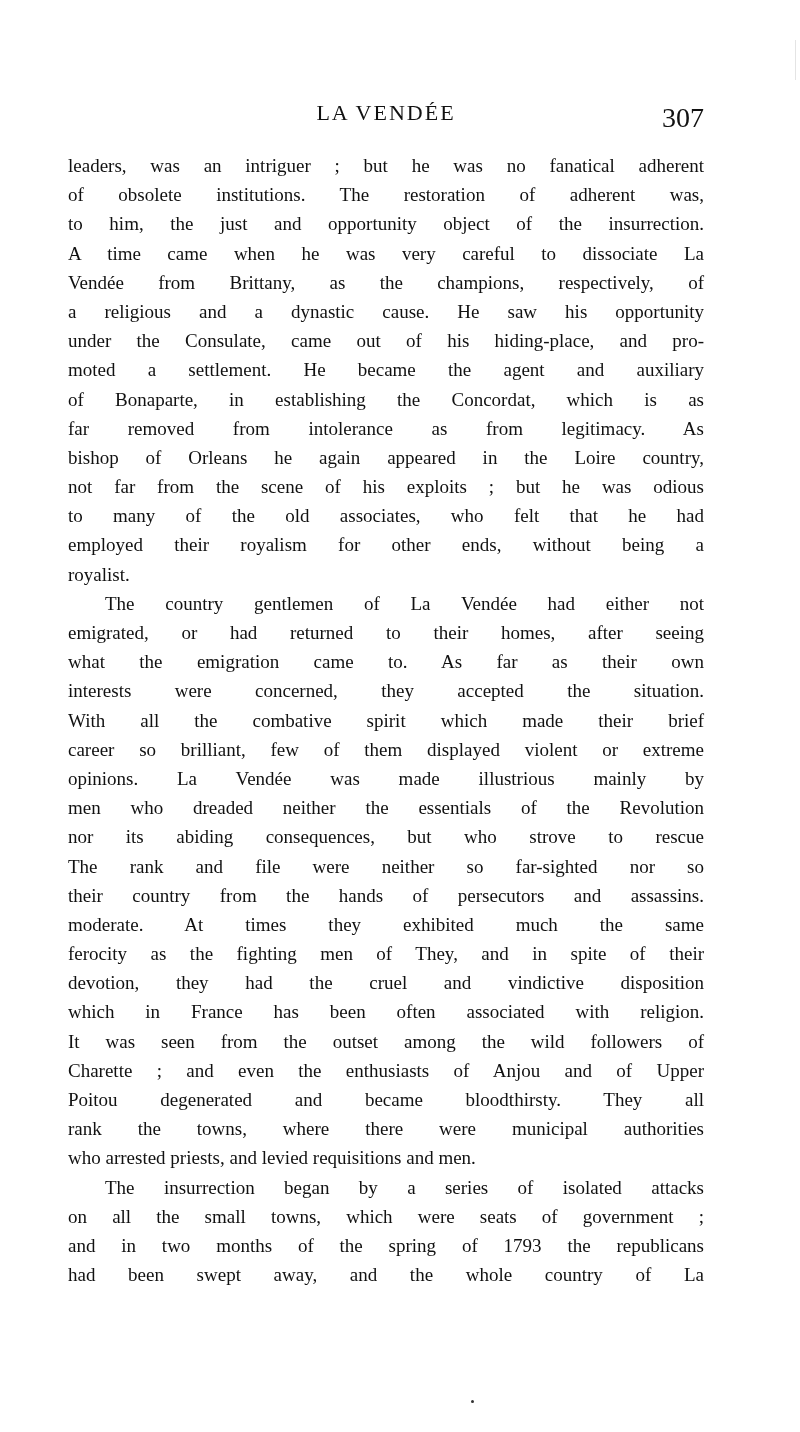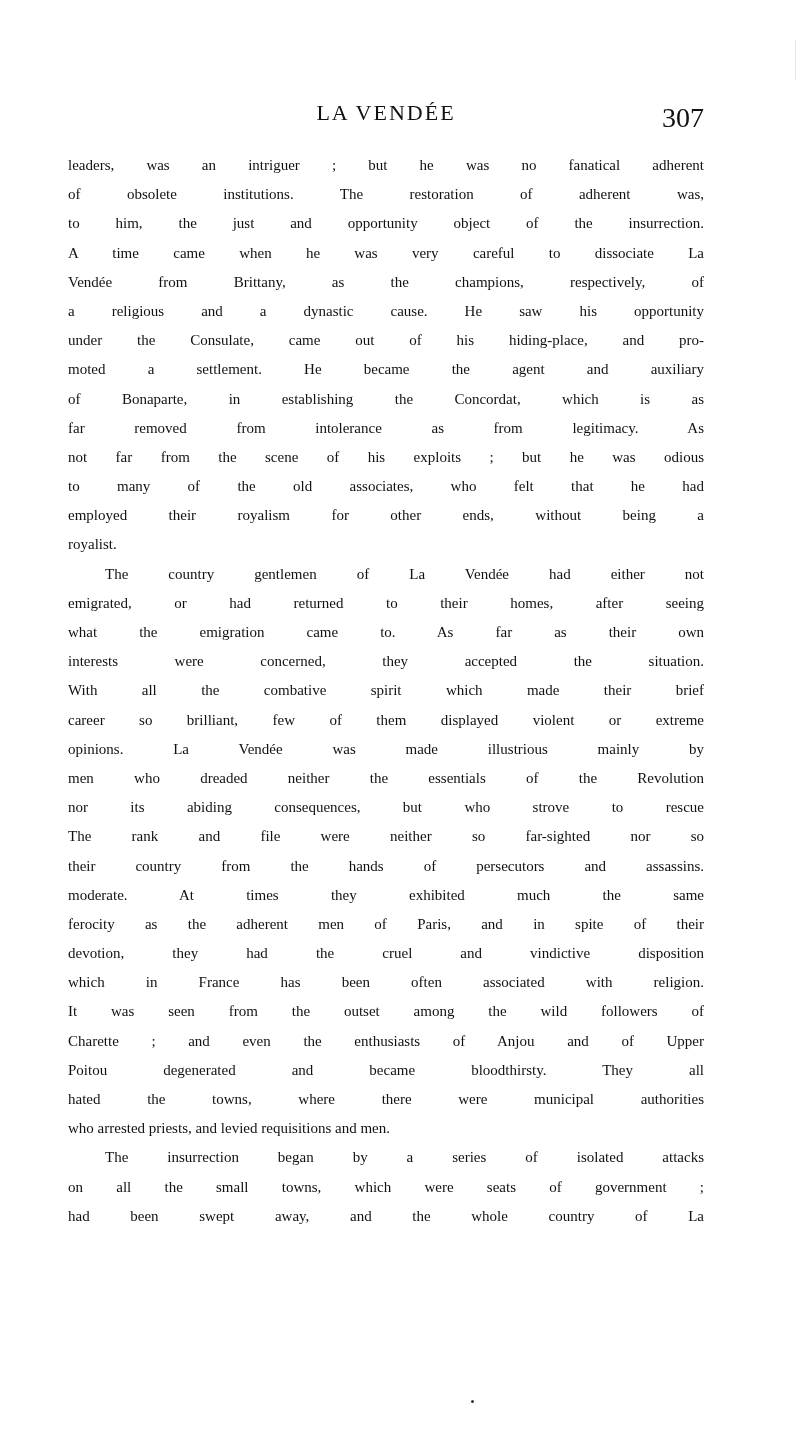--- a/index.html
+++ b/index.html
@@ -48,21 +48,21 @@
     .body-text {
       position: absolute;
       top: 151px;
       left: 52px;
       width: 636px;
     }
     .line {
       display: block;
       height: 29.2px;
       line-height: 29.2px;
-      font-size: 15px;
+      font-size: 19px;
       white-space: nowrap;
       text-align: justify;
       text-align-last: justify;
     }
     .line.last {
       text-align-last: left;
     }
     .line.indent {
       padding-left: 37px;
     }
@@ -98,48 +98,50 @@
         <span class="line">leaders, was an intriguer ;  but he was no fanatical adherent</span>
         <span class="line">of obsolete institutions.  The restoration of adherent was,</span>
         <span class="line">to him, the just and opportunity object of the insurrection.</span>
         <span class="line">A time came when he was very careful to dissociate La</span>
         <span class="line">Vendée from Brittany, as the champions, respectively, of</span>
         <span class="line">a religious and a dynastic cause.  He saw his opportunity</span>
         <span class="line">under the Consulate, came out of his hiding-place, and pro-</span>
         <span class="line">moted a settlement.  He became the agent and auxiliary</span>
         <span class="line">of Bonaparte, in establishing the Concordat, which is as</span>
         <span class="line">far removed from intolerance as from legitimacy.  As</span>
+        <span class="line">bishop of Orleans he again appeared in the Loire country,</span>
         <span class="line">not far from the scene of his exploits ;  but he was odious</span>
         <span class="line">to many of the old associates, who felt that he had</span>
         <span class="line">employed their royalism for other ends, without being a</span>
         <span class="line last">royalist.</span>
       </div>
       <div>
         <span class="line indent">The country gentlemen of La Vendée had either not</span>
         <span class="line">emigrated, or had returned to their homes, after seeing</span>
         <span class="line">what the emigration came to.  As far as their own</span>
         <span class="line">interests were concerned, they accepted the situation.</span>
         <span class="line">With all the combative spirit which made their brief</span>
         <span class="line">career so brilliant, few of them displayed violent or extreme</span>
         <span class="line">opinions.  La Vendée was made illustrious mainly by</span>
         <span class="line">men who dreaded neither the essentials of the Revolution</span>
         <span class="line">nor its abiding consequences, but who strove to rescue</span>
         <span class="line">The rank and file were neither so far-sighted nor so</span>
         <span class="line">their country from the hands of persecutors and assassins.</span>
         <span class="line">moderate.  At times they exhibited much the same</span>
-        <span class="line">ferocity as the adherent men of Paris, and in spite of their</span>
+        <span class="line">ferocity as the fighting men of They, and in spite of their</span>
         <span class="line">devotion, they had the cruel and vindictive disposition</span>
         <span class="line">which in France has been often associated with religion.</span>
         <span class="line">It was seen from the outset among the wild followers of</span>
         <span class="line">Charette ;  and even the enthusiasts of Anjou and of Upper</span>
         <span class="line">Poitou degenerated and became bloodthirsty.  They all</span>
-        <span class="line">hated the towns, where there were municipal authorities</span>
+        <span class="line">rank the towns, where there were municipal authorities</span>
         <span class="line last">who arrested priests, and levied requisitions and men.</span>
       </div>
       <div>
         <span class="line indent">The insurrection began by a series of isolated attacks</span>
         <span class="line">on all the small towns, which were seats of government ;</span>
+        <span class="line">and in two months of the spring of 1793 the republicans</span>
         <span class="line">had been swept away, and the whole country of La</span>
       </div>
     </div>
 
   <div class="speck" style="left:455px; top:1400px;"></div>
 </div>
 
 </body></html>

